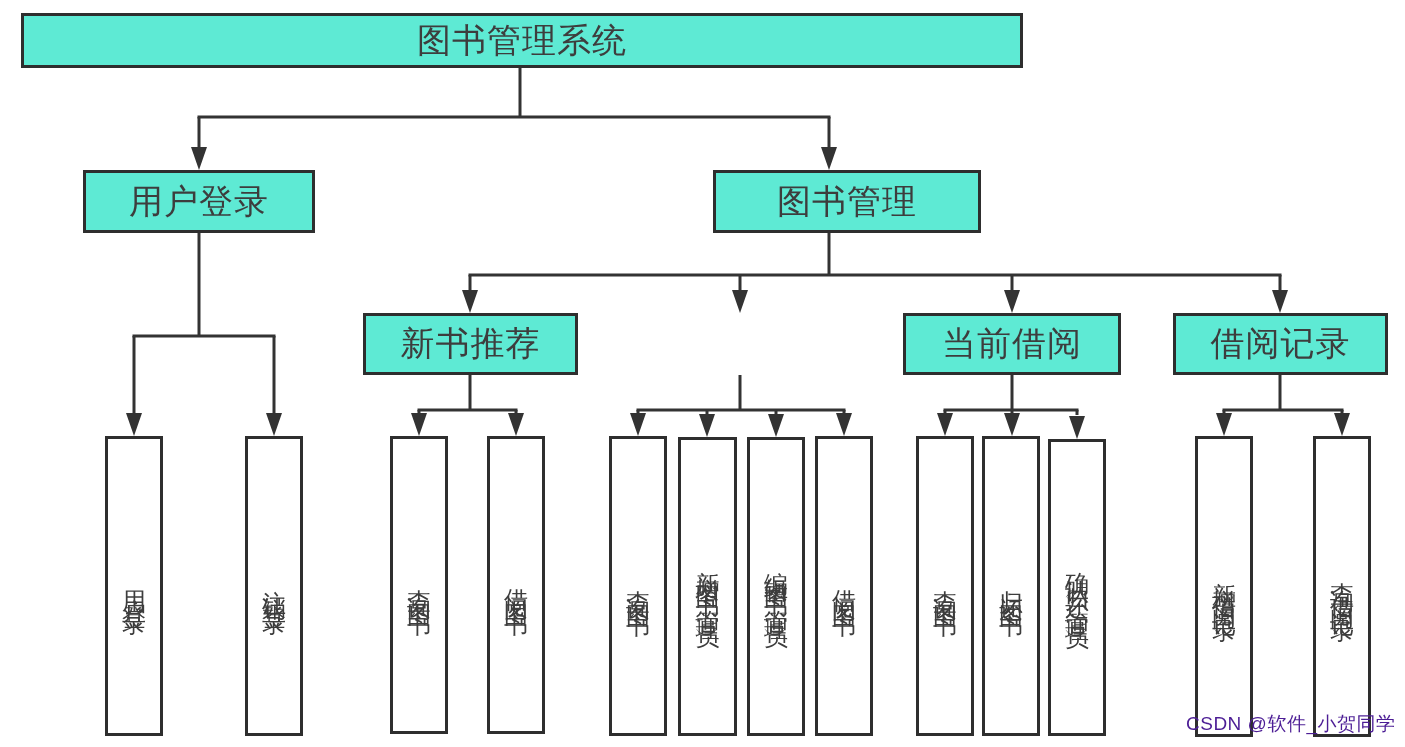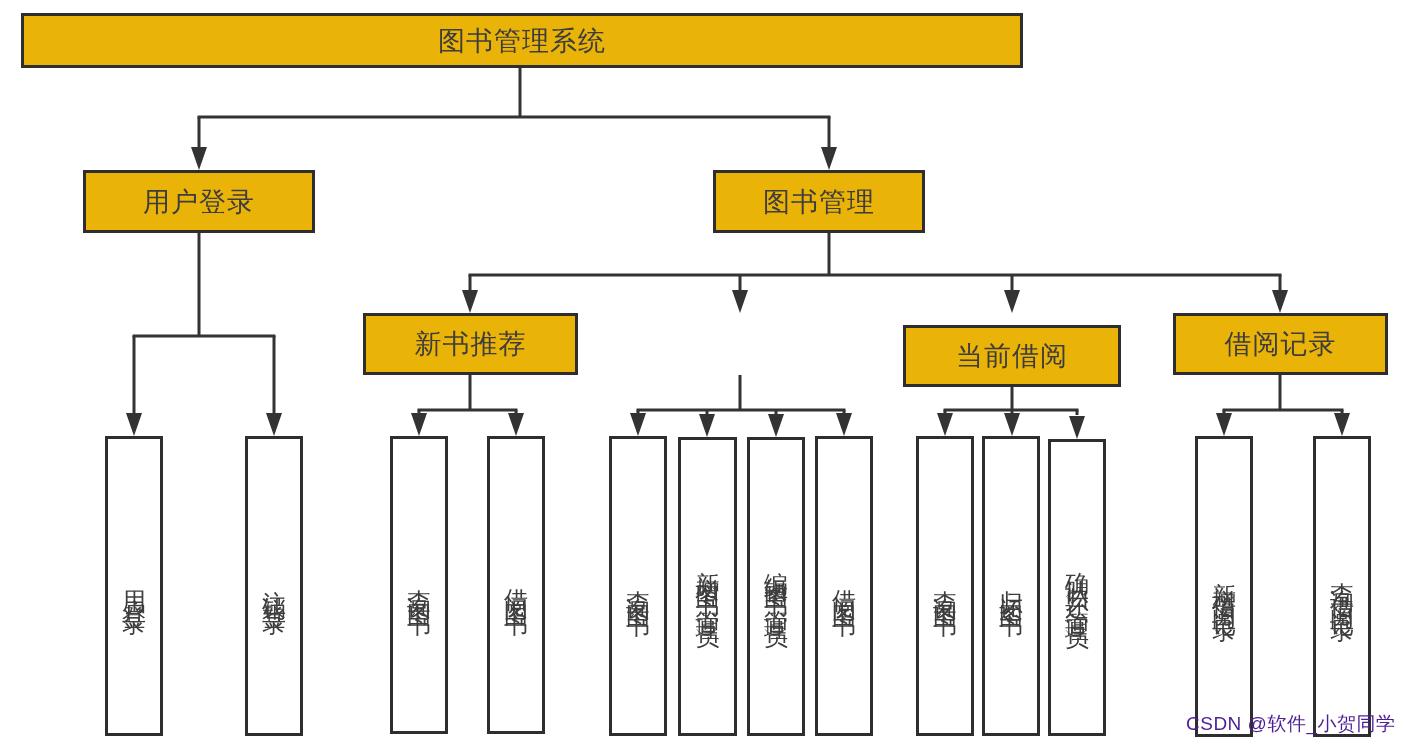--- a/index.html
+++ b/index.html
@@ -2,23 +2,23 @@
 <html><head>
 <meta charset="utf-8">
 <style>
   html,body{margin:0;padding:0;background:#ffffff;}
   #stage{
     position:relative;width:1405px;height:747px;background:#ffffff;overflow:hidden;
     font-family:"Liberation Sans","DejaVu Sans",sans-serif;
   }
   #connectors{position:absolute;left:0;top:0;width:1405px;height:747px;}
   .hbox{
-    position:absolute;box-sizing:border-box;background:#eab308;
+    position:absolute;box-sizing:border-box;background:#5eead4;
     border:3px solid #2e2e2e;display:flex;align-items:center;justify-content:center;
-    font-size:27px;color:#3d3d3d;letter-spacing:1px;white-space:nowrap;
+    font-size:34px;color:#3d3d3d;letter-spacing:1px;white-space:nowrap;
   }
   .vbox{
     position:absolute;box-sizing:border-box;background:#ffffff;
     border:3px solid #2e2e2e;display:flex;align-items:center;justify-content:center;
     font-size:24px;color:#3d3d3d;
   }
   .vbox span{
     writing-mode:vertical-lr;text-orientation:mixed;letter-spacing:0.32em;
     line-height:1;display:block;
   }
@@ -86,28 +86,28 @@
       <path d="M 1334 413 L 1350 413 L 1342 436 Z" fill="#333333"></path>
     </svg>
 
   <div class="hbox" style="left:21px;top:13px;width:1002px;height:55px;">
     <span>图书管理系统</span>
   </div>
 
   <div class="hbox" style="left:83px;top:170px;width:232px;height:63px;">
     <span>用户登录</span>
   </div>
-  <div class="hbox" style="left:713px;top:170px;width:212px;height:63px;">
+  <div class="hbox" style="left:713px;top:170px;width:268px;height:63px;">
     <span>图书管理</span>
   </div>
 
   <div class="hbox" style="left:363px;top:313px;width:215px;height:62px;justify-content:center;">
     <span>新书推荐</span>
   </div>
-  <div class="hbox" style="left:903px;top:313px;width:218px;height:62px;margin-top:12px;">
+  <div class="hbox" style="left:903px;top:313px;width:218px;height:62px;">
     <span>当前借阅</span>
   </div>
   <div class="hbox" style="left:1173px;top:313px;width:215px;height:62px;">
     <span>借阅记录</span>
   </div>
 
   <div class="vbox" style="left:105px;top:436px;width:58px;height:300px;">
     <span>用户登录</span>
   </div>
   <div class="vbox" style="left:245px;top:436px;width:58px;height:300px;">

